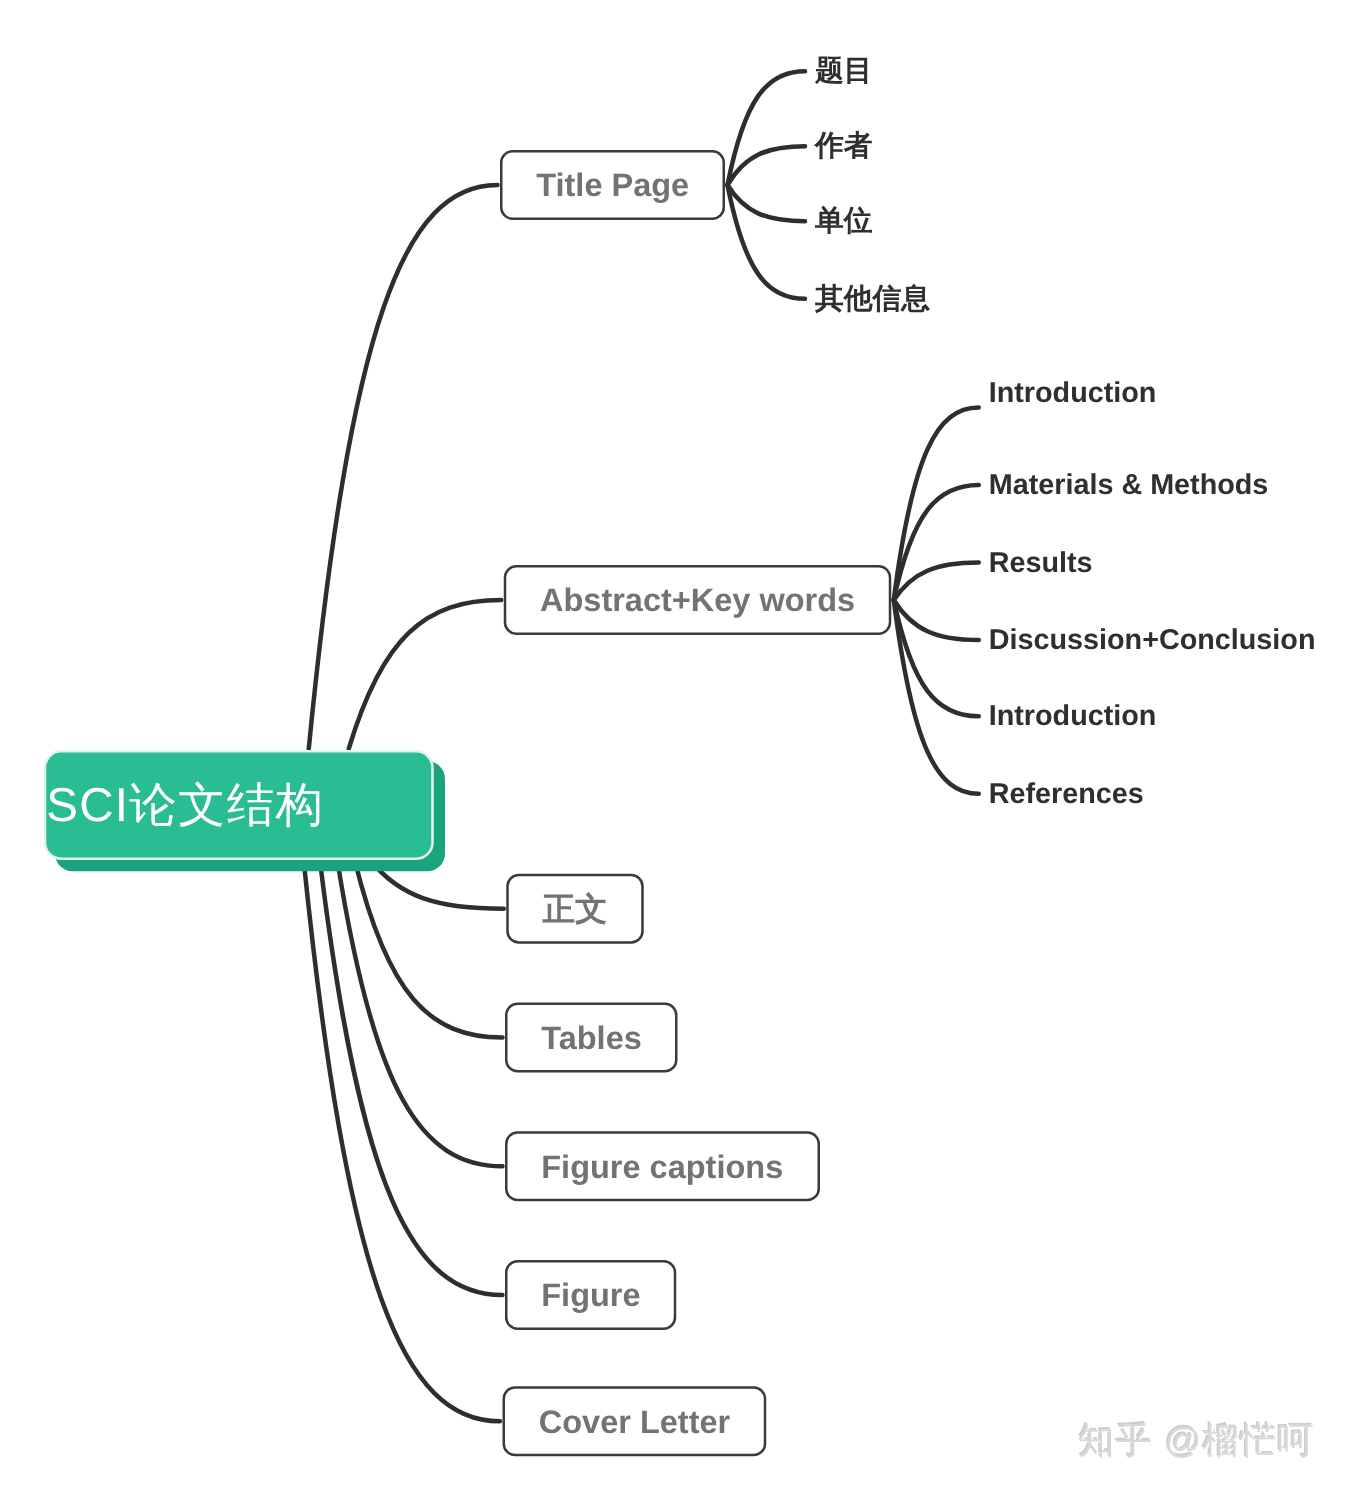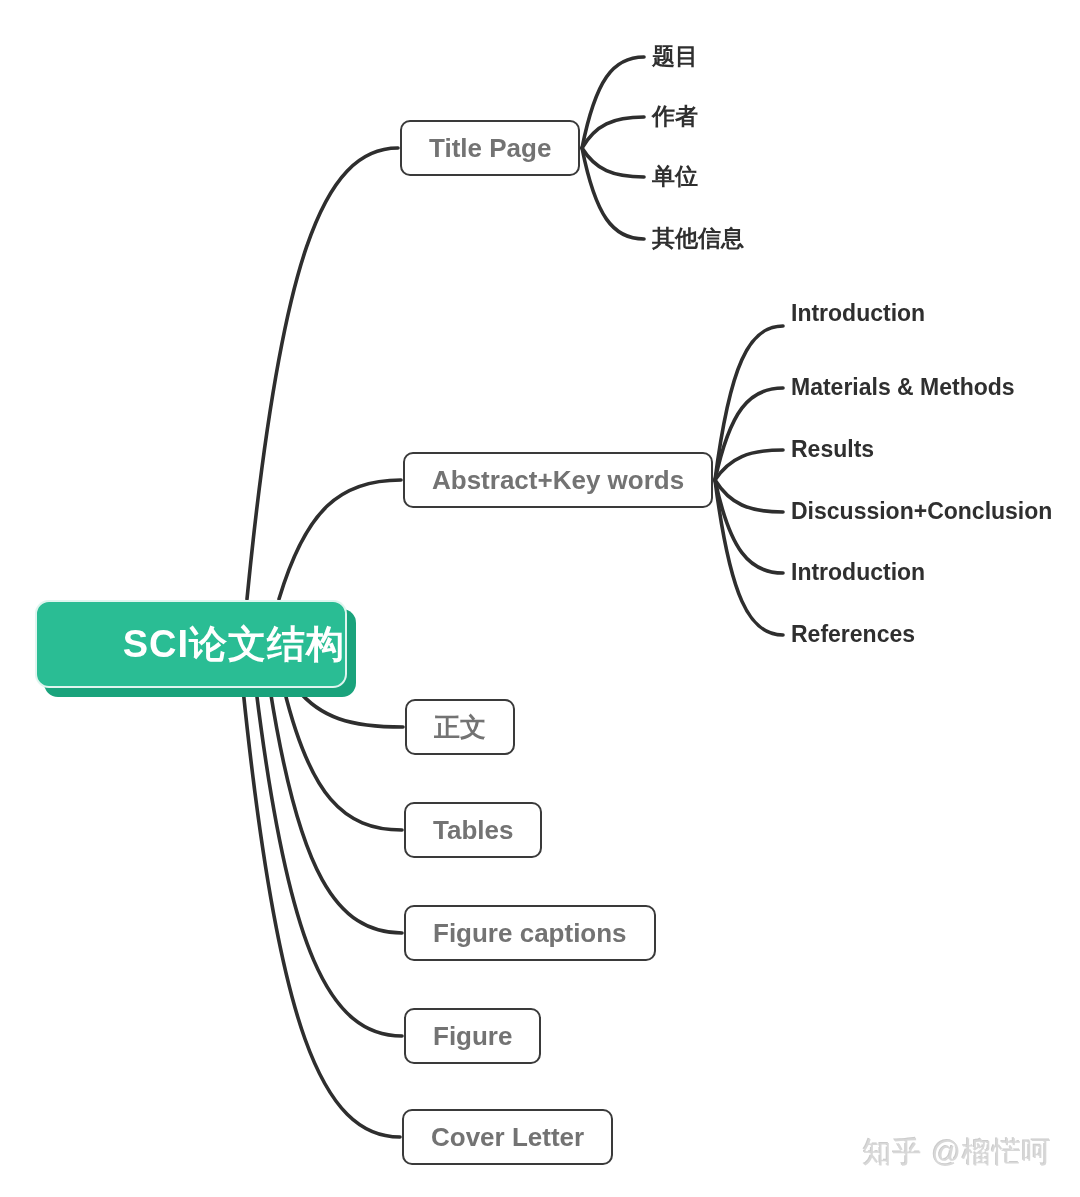--- a/index.html
+++ b/index.html
@@ -2,25 +2,25 @@
 <html><head>
 <meta charset="utf-8">
 <style>
   html,body{margin:0;padding:0;background:#ffffff;}
   .canvas{
     position:relative;width:1080px;height:1197px;background:#ffffff;overflow:hidden;
     font-family:"Liberation Sans","DejaVu Sans",sans-serif;
   }
   #edges{position:absolute;left:0;top:0;width:1080px;height:1197px;z-index:1;}
   .root{
-    position:absolute;z-index:3;display:flex;align-items:center;justify-content:flex-end;
+    position:absolute;z-index:3;display:flex;align-items:center;justify-content:flex-start;
     width:312px;height:88px;box-sizing:border-box;
     background:#2abd94;border:2px solid rgba(255,255,255,.85);border-radius:14px;
     box-shadow:9px 9px 0 0 #1aa37c;
-    color:#ffffff;font-weight:700;font-size:38px;letter-spacing:1px;white-space:nowrap;
+    color:#ffffff;font-weight:400;font-size:38px;letter-spacing:1px;white-space:nowrap;
   }
   .node{
     position:absolute;z-index:2;display:flex;align-items:center;justify-content:center;
     height:56px;box-sizing:border-box;padding:0 27px;background:#ffffff;
     border:2.6px solid #3a3a3a;border-radius:10px;
     color:#737373;font-weight:700;font-size:26px;white-space:nowrap;
   }
   .leaf{
     position:absolute;z-index:2;transform:translateY(-50%);
     color:#2f2f2f;font-size:23px;font-weight:700;line-height:1.2;white-space:nowrap;

